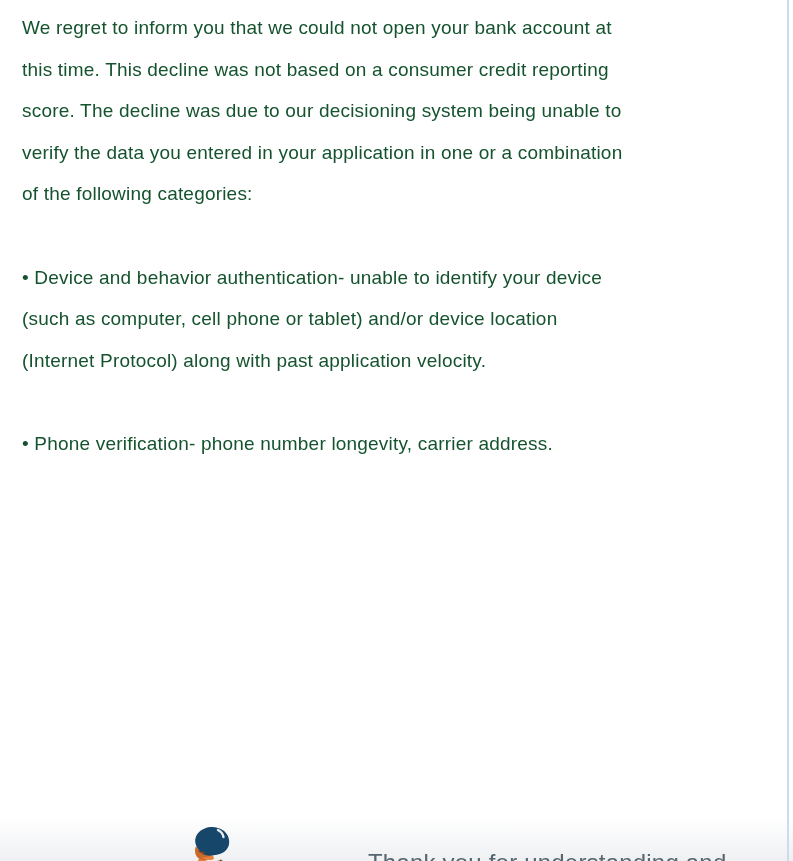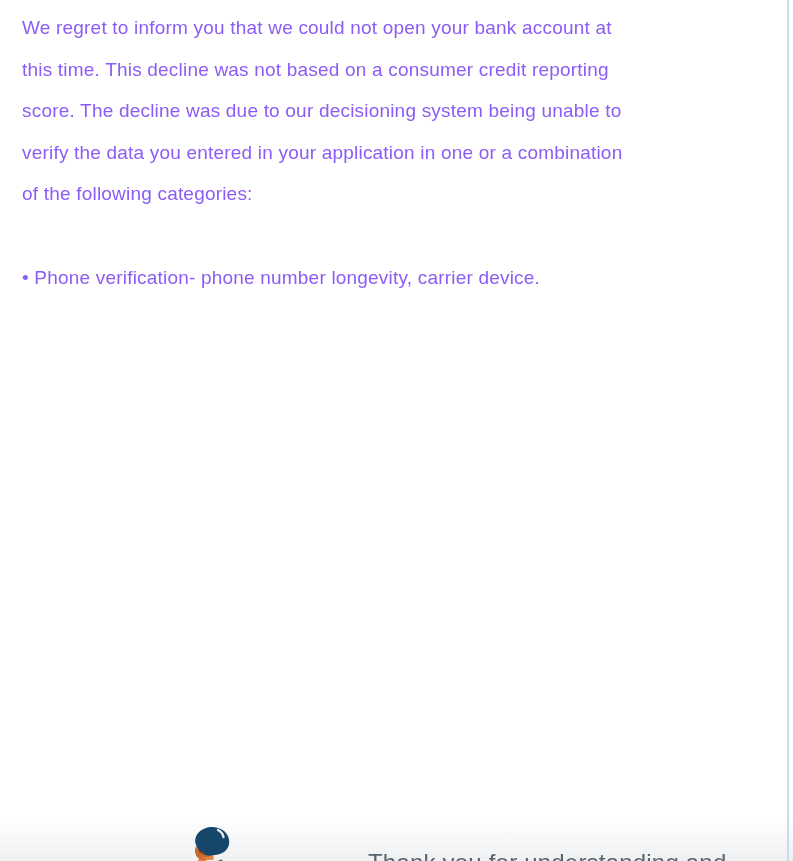--- a/index.html
+++ b/index.html
@@ -16,21 +16,21 @@
     position: absolute;
     inset: 0;
     background: #ffffff;
   }
   .letter {
     position: absolute;
     left: 22px;
     top: 0;
     width: 740px;
     padding-top: 7px;
-    color: #8b5cf6;
+    color: #14532d;
     font-size: 19px;
     line-height: 41.5px;
     letter-spacing: 0.2px;
   }
   .letter p {
     margin: 0 0 42px 0;
     white-space: pre-line;
   }
   .footer-gradient {
     position: absolute;
@@ -78,21 +78,24 @@
 <body>
 
 <div class="page">
 
   <div class="letter">
     <p>We regret to inform you that we could not open your bank account at
 this time. This decline was not based on a consumer credit reporting
 score. The decline was due to our decisioning system being unable to
 verify the data you entered in your application in one or a combination
 of the following categories:</p>
-    <p>• Phone verification- phone number longevity, carrier device.</p>
+    <p>• Device and behavior authentication- unable to identify your device
+(such as computer, cell phone or tablet) and/or device location
+(Internet Protocol) along with past application velocity.</p>
+    <p>• Phone verification- phone number longevity, carrier address.</p>
   </div>
 
   <div class="footer-gradient"></div>
 
   <div class="footer-row">
     <div class="avatar">
       <svg width="52" height="50" viewBox="0 0 52 50" xmlns="http://www.w3.org/2000/svg">
 
         <path d="M13 33 C18 38 29 39 34 35 L41 50 L9 50 C9 43 10 37 13 33 Z" fill="#e8813c"></path>
 

